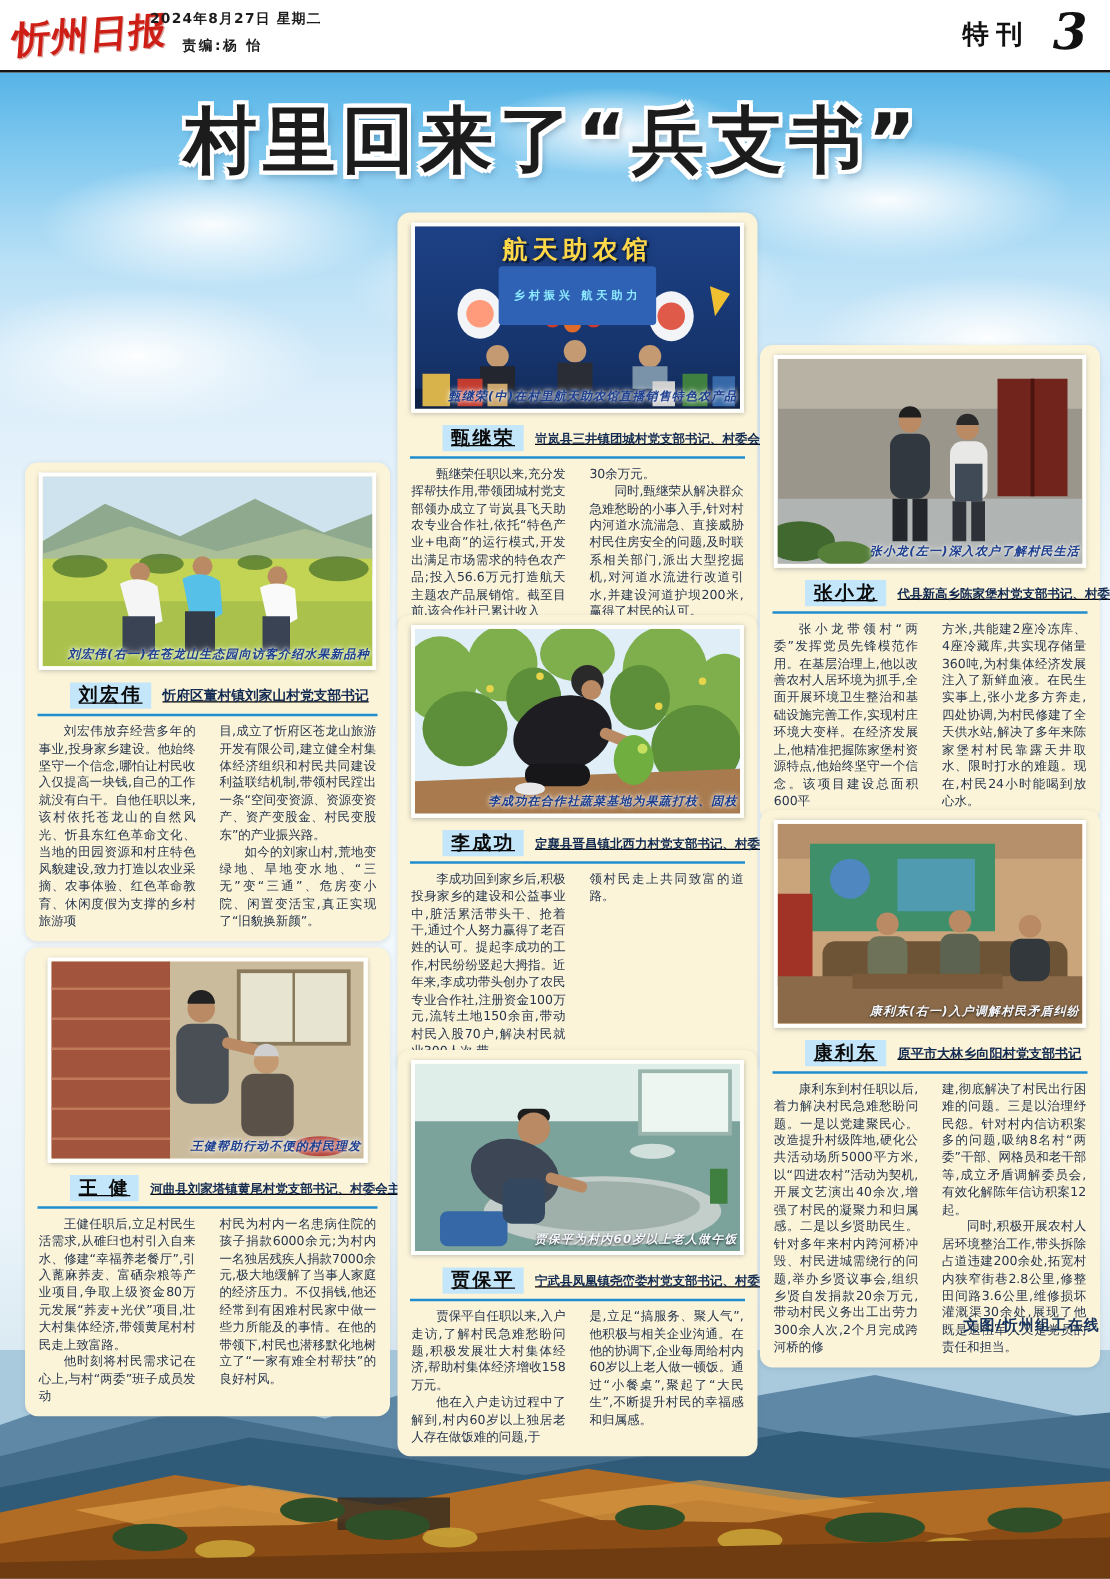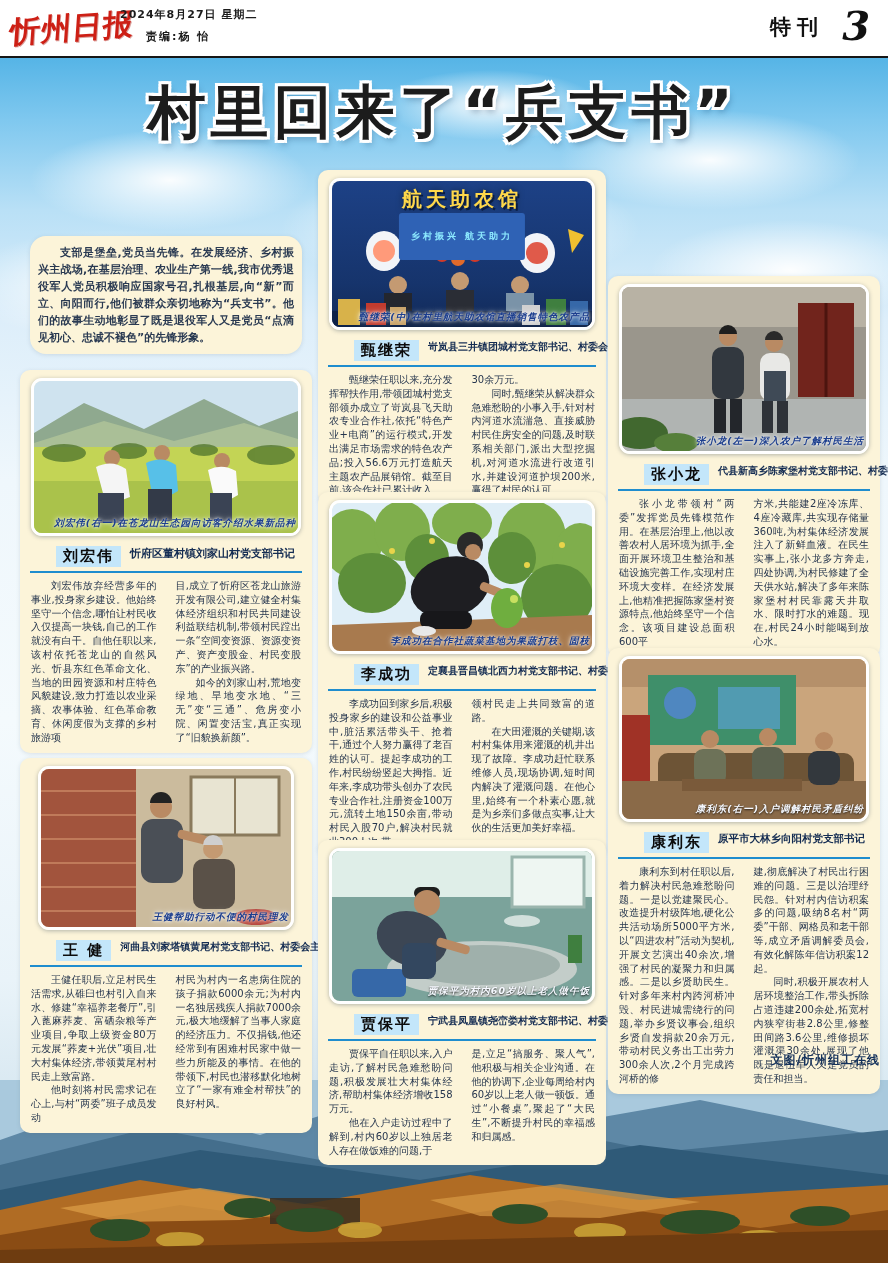--- a/index.html
+++ b/index.html
@@ -21,29 +21,29 @@
     background:radial-gradient(closest-side,rgba(255,255,255,.95),rgba(255,255,255,0));}
   
   .headline{position:absolute;top:74px;left:0;right:3px;text-align:center;z-index:2;
     font-size:58px;font-weight:900;letter-spacing:5px;color:#1c1c1c;white-space:nowrap;
     text-shadow:-3px -3px 0 #fff,3px -3px 0 #fff,-3px 3px 0 #fff,3px 3px 0 #fff,0 -3px 0 #fff,0 3px 0 #fff,-3px 0 0 #fff,3px 0 0 #fff,3px 5px 6px rgba(20,60,100,.35);}
   
   .panel{position:absolute;background:#fcf4d9;border-radius:10px;padding:8px;z-index:3;
     box-shadow:0 1px 4px rgba(90,110,130,.18);}
   .intro-panel{border-radius:16px;}
   .intro-panel p{margin:0;font-size:11px;line-height:1.55;color:#2a3a52;text-align:justify;text-indent:2em;font-weight:bold;}
-  .photo{position:relative;margin:0 auto;border:3px solid #fff;border-radius:11px;overflow:hidden;
+  .photo{position:relative;margin:0 auto;border:3px solid #fff;border-radius:0;overflow:hidden;
     box-shadow:0 1px 4px rgba(40,60,80,.35);}
   .photo svg{display:block;width:100%;height:100%;}
   .caption{position:absolute;left:2px;right:2px;bottom:3px;text-align:right;font-size:9.5px;font-weight:bold;
     font-style:italic;letter-spacing:1px;z-index:2;}
   .caption.dark{color:#1c3e8e;text-shadow:0 0 3px rgba(255,255,255,.95),0 0 6px rgba(255,255,255,.8);}
   .caption.light{color:#f6f9ff;text-shadow:0 1px 2px rgba(0,0,0,.8);}
-  .sec-title{display:flex;align-items:flex-start;border-bottom:2px solid #1f8dce;margin:8px 2px 6px 2px;
-    padding:2px 4px 4px 26px;}
+  .sec-title{display:flex;align-items:center;border-bottom:2px solid #1f8dce;margin:8px 2px 6px 2px;
+    padding:2px 4px 4px 26px;text-decoration:underline;}
   .sec-title .name{background:#c3e6fa;color:#0c0c0c;font-size:15px;font-weight:900;letter-spacing:2px;
     padding:1px 7px;white-space:nowrap;}
   .sec-title .role{margin-left:9px;font-size:11px;font-weight:bold;color:#142c52;white-space:nowrap;}
   .cols{display:flex;gap:19px;padding:0 3px;}
   .col{flex:1;min-width:0;}
   .col p{margin:0;font-size:10px;line-height:1.38;color:#26364e;text-align:justify;}
   .col p.indent{text-indent:2em;}
   .credit{position:absolute;left:628px;top:1052px;width:252px;text-align:right;z-index:3;
     font-size:12px;font-weight:900;color:#15325c;letter-spacing:1px;}
   
@@ -99,23 +99,20 @@
   <div class="masthead">
     <span class="logo">忻州日报</span>
     <span class="m-date">2024年8月27日 星期二</span>
     <span class="m-editor">责编:杨 怡</span>
     <span class="m-edition">特刊</span>
     <span class="m-page">3</span>
   </div>
 
   <div class="headline">村里回来了“兵支书”</div>
 
-  <div class="panel intro-panel" style="left:30px;top:236px;width:256px;">
-    <p>支部是堡垒,党员当先锋。在发展经济、乡村振兴主战场,在基层治理、农业生产第一线,我市优秀退役军人党员积极响应国家号召,扎根基层,向“新”而立、向阳而行,他们被群众亲切地称为“兵支书”。他们的故事生动地彰显了既是退役军人又是党员“点滴见初心、忠诚不褪色”的先锋形象。</p>
-  </div>
 
   <div class="panel" style="left:20px;top:370px;width:276px;">
     <div class="photo" style="width:264px;height:152px;">
       <svg viewBox="0 0 264 152" preserveAspectRatio="none">
         <rect width="264" height="152" fill="#cfe3ef"></rect>
         <polygon points="0,52 50,22 110,48 170,18 225,45 264,30 264,68 0,68" fill="#8fa98f"></polygon>
         <polygon points="0,62 70,40 140,60 210,42 264,58 264,80 0,80" fill="#aabf97"></polygon>
         <rect y="66" width="264" height="86" fill="#c3d455"></rect>
         <rect y="100" width="264" height="52" fill="#aac24b"></rect>
         <g fill="#55792f" opacity=".8">
@@ -281,21 +278,20 @@
     <div class="sec-title">
       <span class="name">李成功</span>
       <span class="role" style="font-size:10px;">定襄县晋昌镇北西力村党支部书记、村委会主任</span>
     </div>
     <div class="cols">
       <div class="col">
           <p class="indent">李成功回到家乡后,积极投身家乡的建设和公益事业中,脏活累活带头干、抢着干,通过个人努力赢得了老百姓的认可。提起李成功的工作,村民纷纷竖起大拇指。近年来,李成功带头创办了农民专业合作社,注册资金100万元,流转土地150余亩,带动村民入股70户,解决村民就业300人次,带</p>
         </div>
       <div class="col">
         <p>领村民走上共同致富的道路。</p>
-        <p class="indent">在大田灌溉的关键期,该村村集体用来灌溉的机井出现了故障。李成功赶忙联系维修人员,现场协调,短时间内解决了灌溉问题。在他心里,始终有一个朴素心愿,就是为乡亲们多做点实事,让大伙的生活更加美好幸福。</p>
       </div>
     </div>
   </div>
 
   <div class="panel" style="left:318px;top:840px;width:272px;">
     <div class="photo" style="width:260px;height:150px;">
       <svg viewBox="0 0 260 150" preserveAspectRatio="none">
         <rect width="260" height="150" fill="#7ba39b"></rect>
         <rect width="260" height="46" fill="#dfeee8"></rect>
         <rect x="180" y="6" width="72" height="50" fill="#eef6f2" stroke="#9ab5ad" stroke-width="3"></rect>

